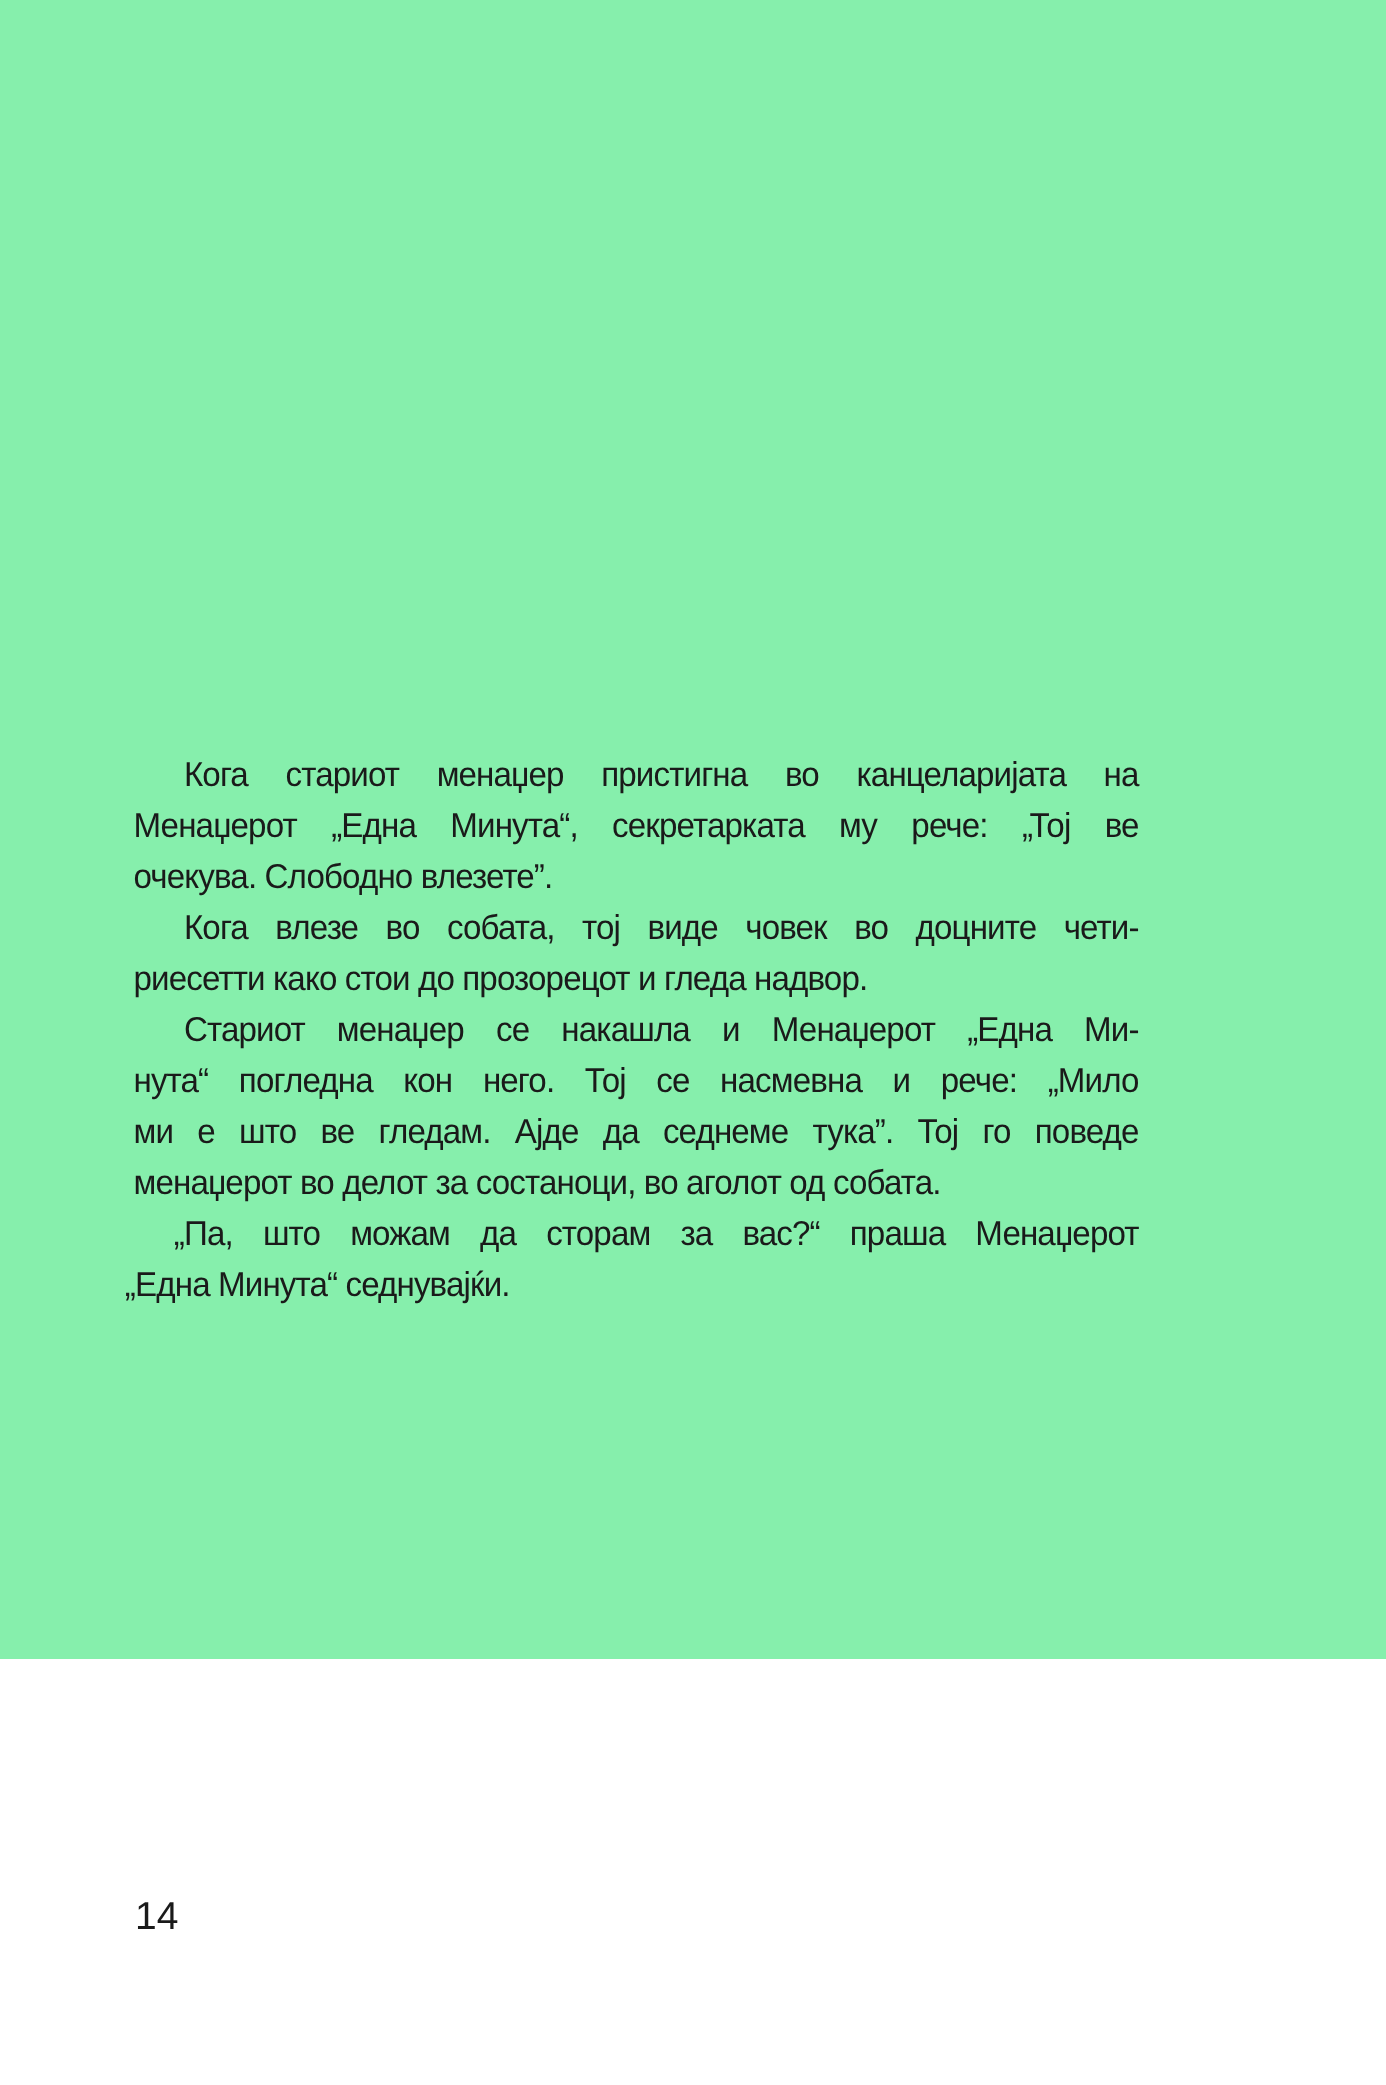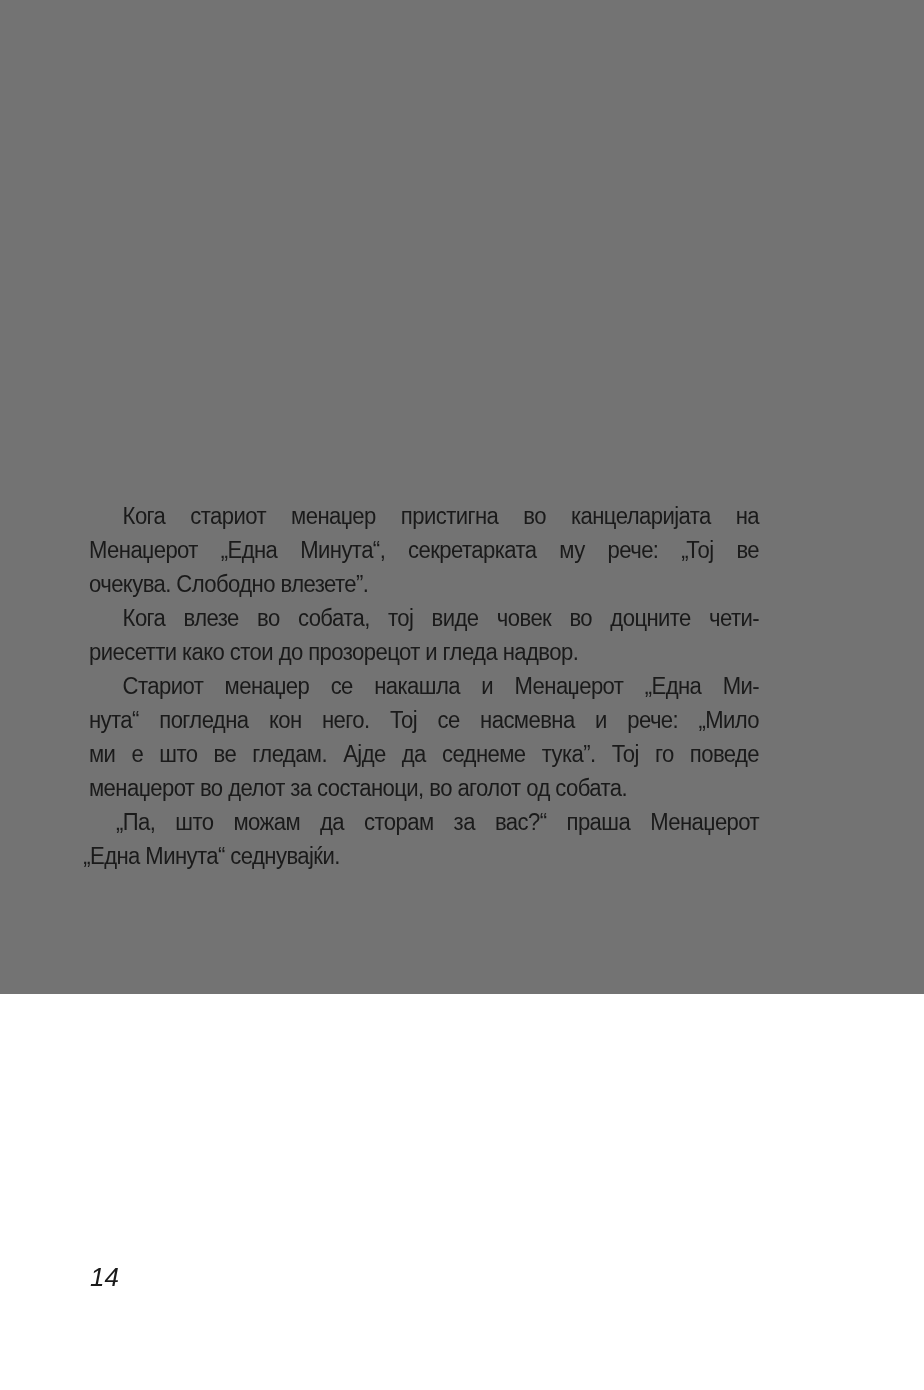--- a/index.html
+++ b/index.html
@@ -1,17 +1,17 @@
 <!DOCTYPE html>
 <html><head>
   <meta charset="utf-8">
   <style>
     html, body { margin: 0; padding: 0; background: #ffffff; }
     body { width: 924px; height: 1390px; position: relative; overflow: hidden; }
-    .page { position: absolute; left: 0; top: 0; width: 924px; height: 994px; background: #737373; }
+    .page { position: absolute; left: 0; top: 0; width: 924px; height: 1106px; background: #86efac; }
     .text-block {
       position: absolute;
       left: 89px;
       top: 499px;
       width: 698px;
       font-family: "Liberation Sans", sans-serif;
       font-size: 23px;
       line-height: 34px;
       color: #1a1a1a;
       letter-spacing: -0.6px;
@@ -24,21 +24,20 @@
     .para .line.first { text-indent: 35px; }
     .para .line.first.quote { text-indent: 28px; }
     .para .line.hang { margin-left: -6px; }
     .page-number {
       position: absolute;
       left: 90px;
       top: 1262px;
       font-family: "Liberation Sans", sans-serif;
       font-size: 26px;
       color: #1a1a1a;
-      font-style: italic;
     }
   </style>
 </head>
 <body>
 
 <div class="page">
   <div class="text-block">
     <p class="para" style="text-indent:0">
       <span class="line first">Кога стариот менаџер пристигна во канцеларијата на</span>
       <span class="line">Менаџерот „Една Минута“, секретарката му рече: „Тој ве</span>

